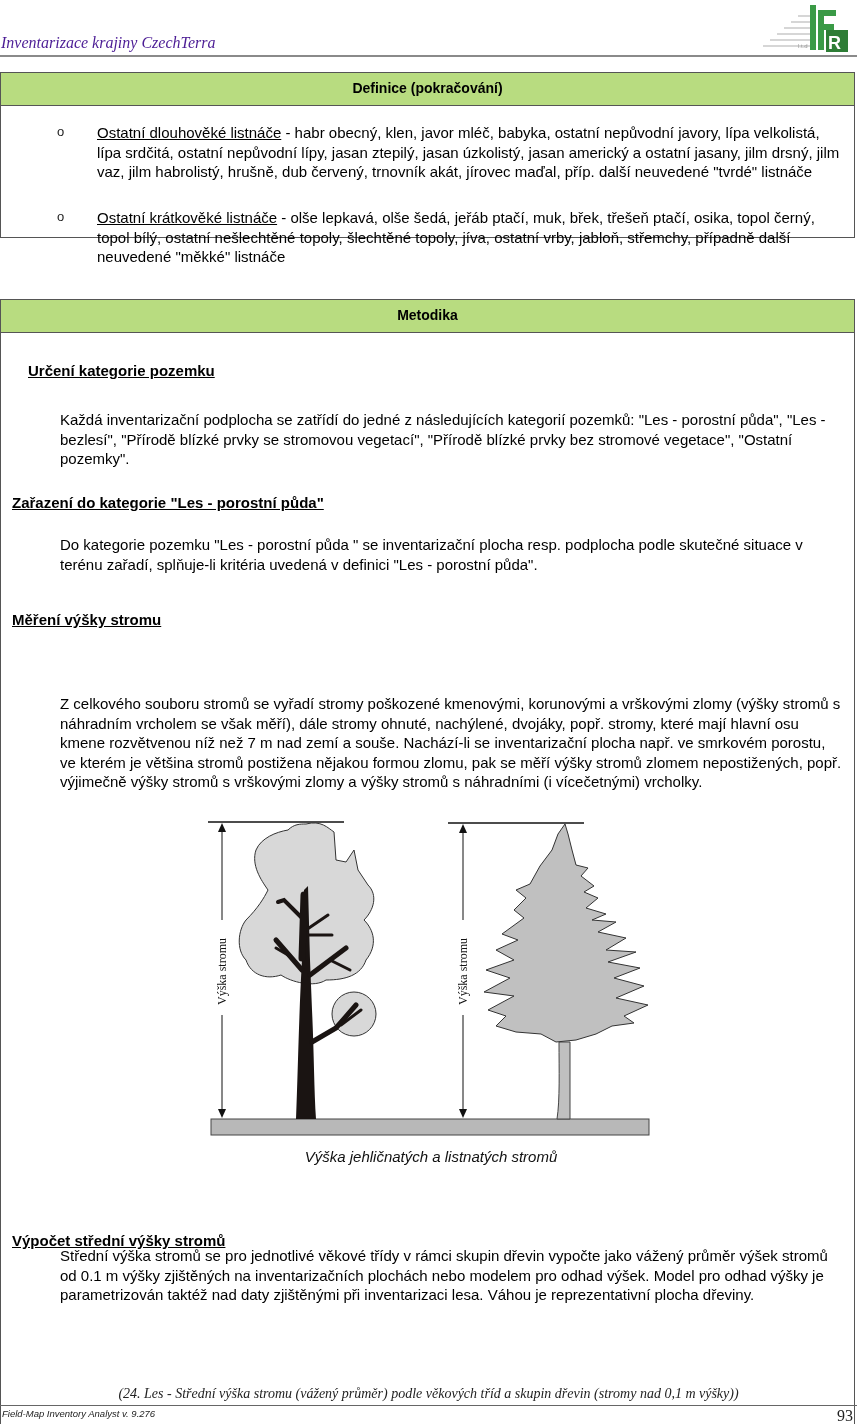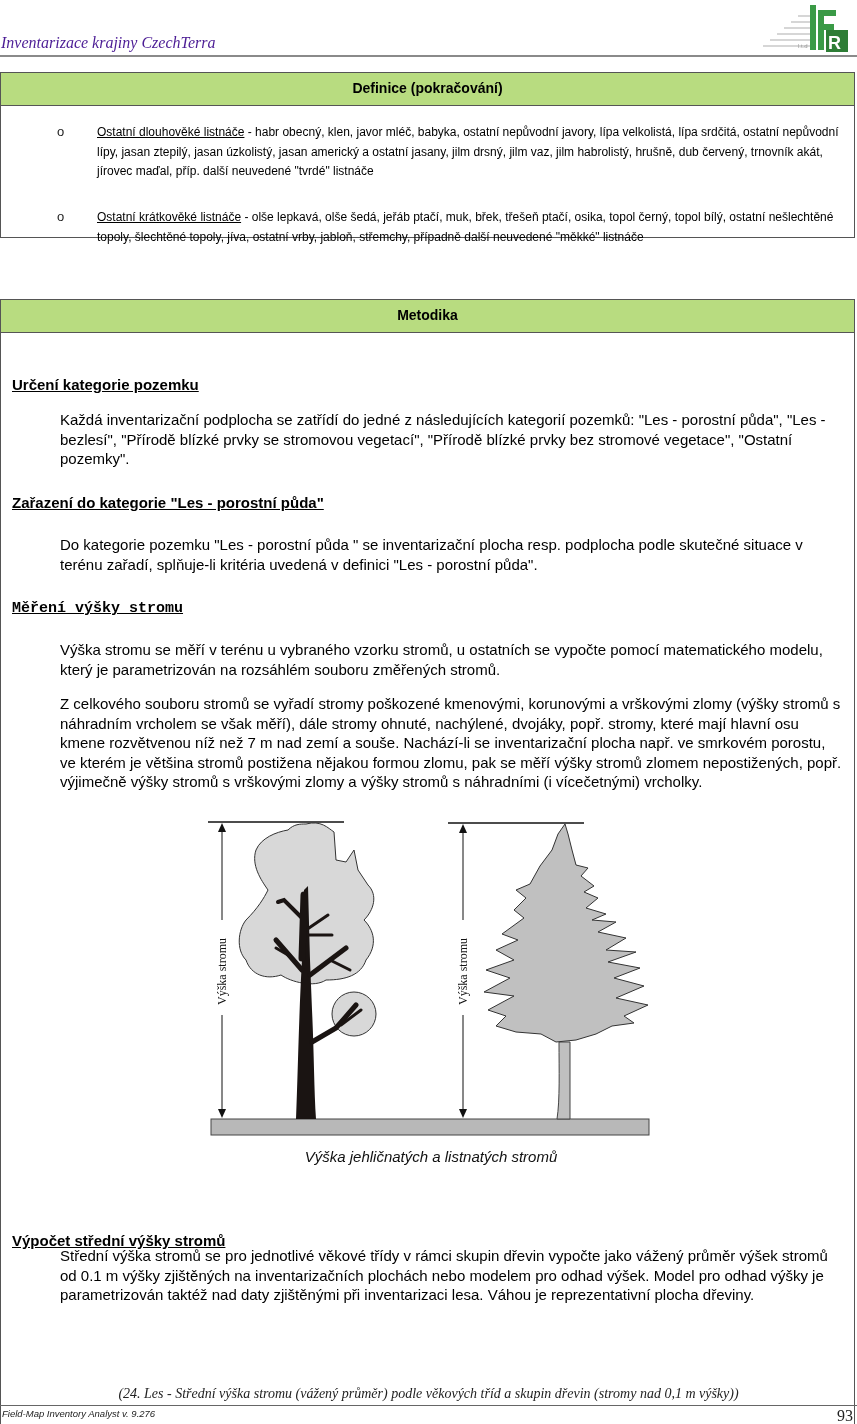--- a/index.html
+++ b/index.html
@@ -7,21 +7,21 @@
   .header-title { position:absolute; left:1px; top:34px; font-family:"Liberation Serif", serif; font-style:italic; font-size:16px; color:#4c1d95; }
   .header-rule { position:absolute; left:0; top:55px; width:857px; height:2px; background:#8a8a8a; }
   .logo { position:absolute; left:758px; top:2px; width:96px; height:52px; }
   .box { position:absolute; left:0; width:855px; border:1px solid #555; box-sizing:border-box; background:#fff; }
   .box-head { height:32px; background:#b8dc80; border-bottom:1px solid #555; text-align:center; font-weight:bold; font-size:14px; line-height:31px; }
   .box1 { top:72px; height:166px; }
   .box2 { top:299px; height:1335px; }
   .bullet-list { position:absolute; left:0; top:50px; width:100%; }
   .bullet { position:absolute; left:0; width:100%; }
   .bullet .mark { position:absolute; left:56px; top:1px; font-size:13px; color:#222; }
-  .bullet .text { position:absolute; left:96px; right:14px; font-size:12px; line-height:19.5px; }
+  .bullet .text { position:absolute; left:96px; right:14px; font-size:15px; line-height:19.5px; }
   .u { text-decoration:underline; }
   .sec-h { position:absolute; left:11px; font-weight:bold; text-decoration:underline; font-size:15px; }
   .para { position:absolute; left:11px; right:12px; font-size:15px; line-height:19.5px;margin-left:48px; }
   .figure { position:absolute; left:195px; top:510px; width:470px; height:360px; }
   .caption { position:absolute; left:0; top:1386px; width:857px; text-align:center; font-family:"Liberation Serif", serif; font-style:italic; font-size:14px; color:#222; }
   .footer-rule { position:absolute; left:0; top:1405px; width:857px; height:1px; background:#666; }
   .footer-left { position:absolute; left:2px; top:1408px; font-style:italic; font-size:9.5px; color:#222; }
   .footer-page { position:absolute; right:4px; top:1407px; font-family:"Liberation Serif", serif; font-size:16px; color:#222;text-align:right; }
 </style>
 </head>
@@ -61,28 +61,27 @@
       <div class="text">
         <span class="u">Ostatní krátkověké listnáče</span><span> - olše lepkavá, olše šedá, jeřáb ptačí, muk, břek, třešeň ptačí, osika, topol černý, topol bílý, ostatní nešlechtěné topoly, šlechtěné topoly, jíva, ostatní vrby, jabloň, střemchy, případně další neuvedené "měkké" listnáče</span>
       </div>
     </div>
   </div>
 </section>
 
 <section class="box box2">
   <div class="box-head">Metodika</div>
 
-  <div class="sec-h" style="top:76px;">Určení kategorie pozemku</div>
+  <div class="sec-h" style="top:62px;margin-left:16px;">Určení kategorie pozemku</div>
   <div class="para" style="top:110px;">Každá inventarizační podplocha se zatřídí do jedné z následujících kategorií pozemků: "Les - porostní půda", "Les - bezlesí", "Přírodě blízké prvky se stromovou vegetací", "Přírodě blízké prvky bez stromové vegetace", "Ostatní pozemky".</div>
 
   <div class="sec-h" style="top:194px;">Zařazení do kategorie "Les - porostní půda"</div>
   <div class="para" style="top:235px;">Do kategorie pozemku "Les - porostní půda " se inventarizační plocha resp. podplocha podle skutečné situace v terénu zařadí, splňuje-li kritéria uvedená v definici "Les - porostní půda".</div>
 
-  <div class="sec-h" style="top:300px;font-family:Liberation Mono, monospace;">Měření výšky stromu</div>
-  <div class="para" style="top:340px;">Výška stromu se měří v terénu u vybraného vzorku stromů, u ostatních se vypočte pomocí matematického modelu, který je parametrizován na rozsáhlém souboru změřených stromů.</div>
+  <div class="sec-h" style="top:311px;">Měření výšky stromu</div>
   <div class="para" style="top:394px;">Z celkového souboru stromů se vyřadí stromy poškozené kmenovými, korunovými a vrškovými zlomy (výšky stromů s náhradním vrcholem se však měří), dále stromy ohnuté, nachýlené, dvojáky, popř. stromy, které mají hlavní osu kmene rozvětvenou níž než 7 m nad zemí a souše. Nachází-li se inventarizační plocha např. ve smrkovém porostu, ve kterém je většina stromů postižena nějakou formou zlomu, pak se měří výšky stromů zlomem nepostižených, popř. výjimečně výšky stromů s vrškovými zlomy a výšky stromů s náhradními (i vícečetnými) vrcholky.</div>
 
   <svg class="figure" viewBox="0 0 470 360">
 
     <rect x="15" y="309" width="438" height="16" fill="#b8b8b8" stroke="#444" stroke-width="1"></rect>
 
     <line x1="12" y1="12" x2="148" y2="12" stroke="#111" stroke-width="1.5"></line>
     <line x1="26" y1="16" x2="26" y2="110" stroke="#111" stroke-width="1"></line>
     <line x1="26" y1="205" x2="26" y2="302" stroke="#111" stroke-width="1"></line>
     <polygon points="26,13 22,22 30,22" fill="#111"></polygon>

